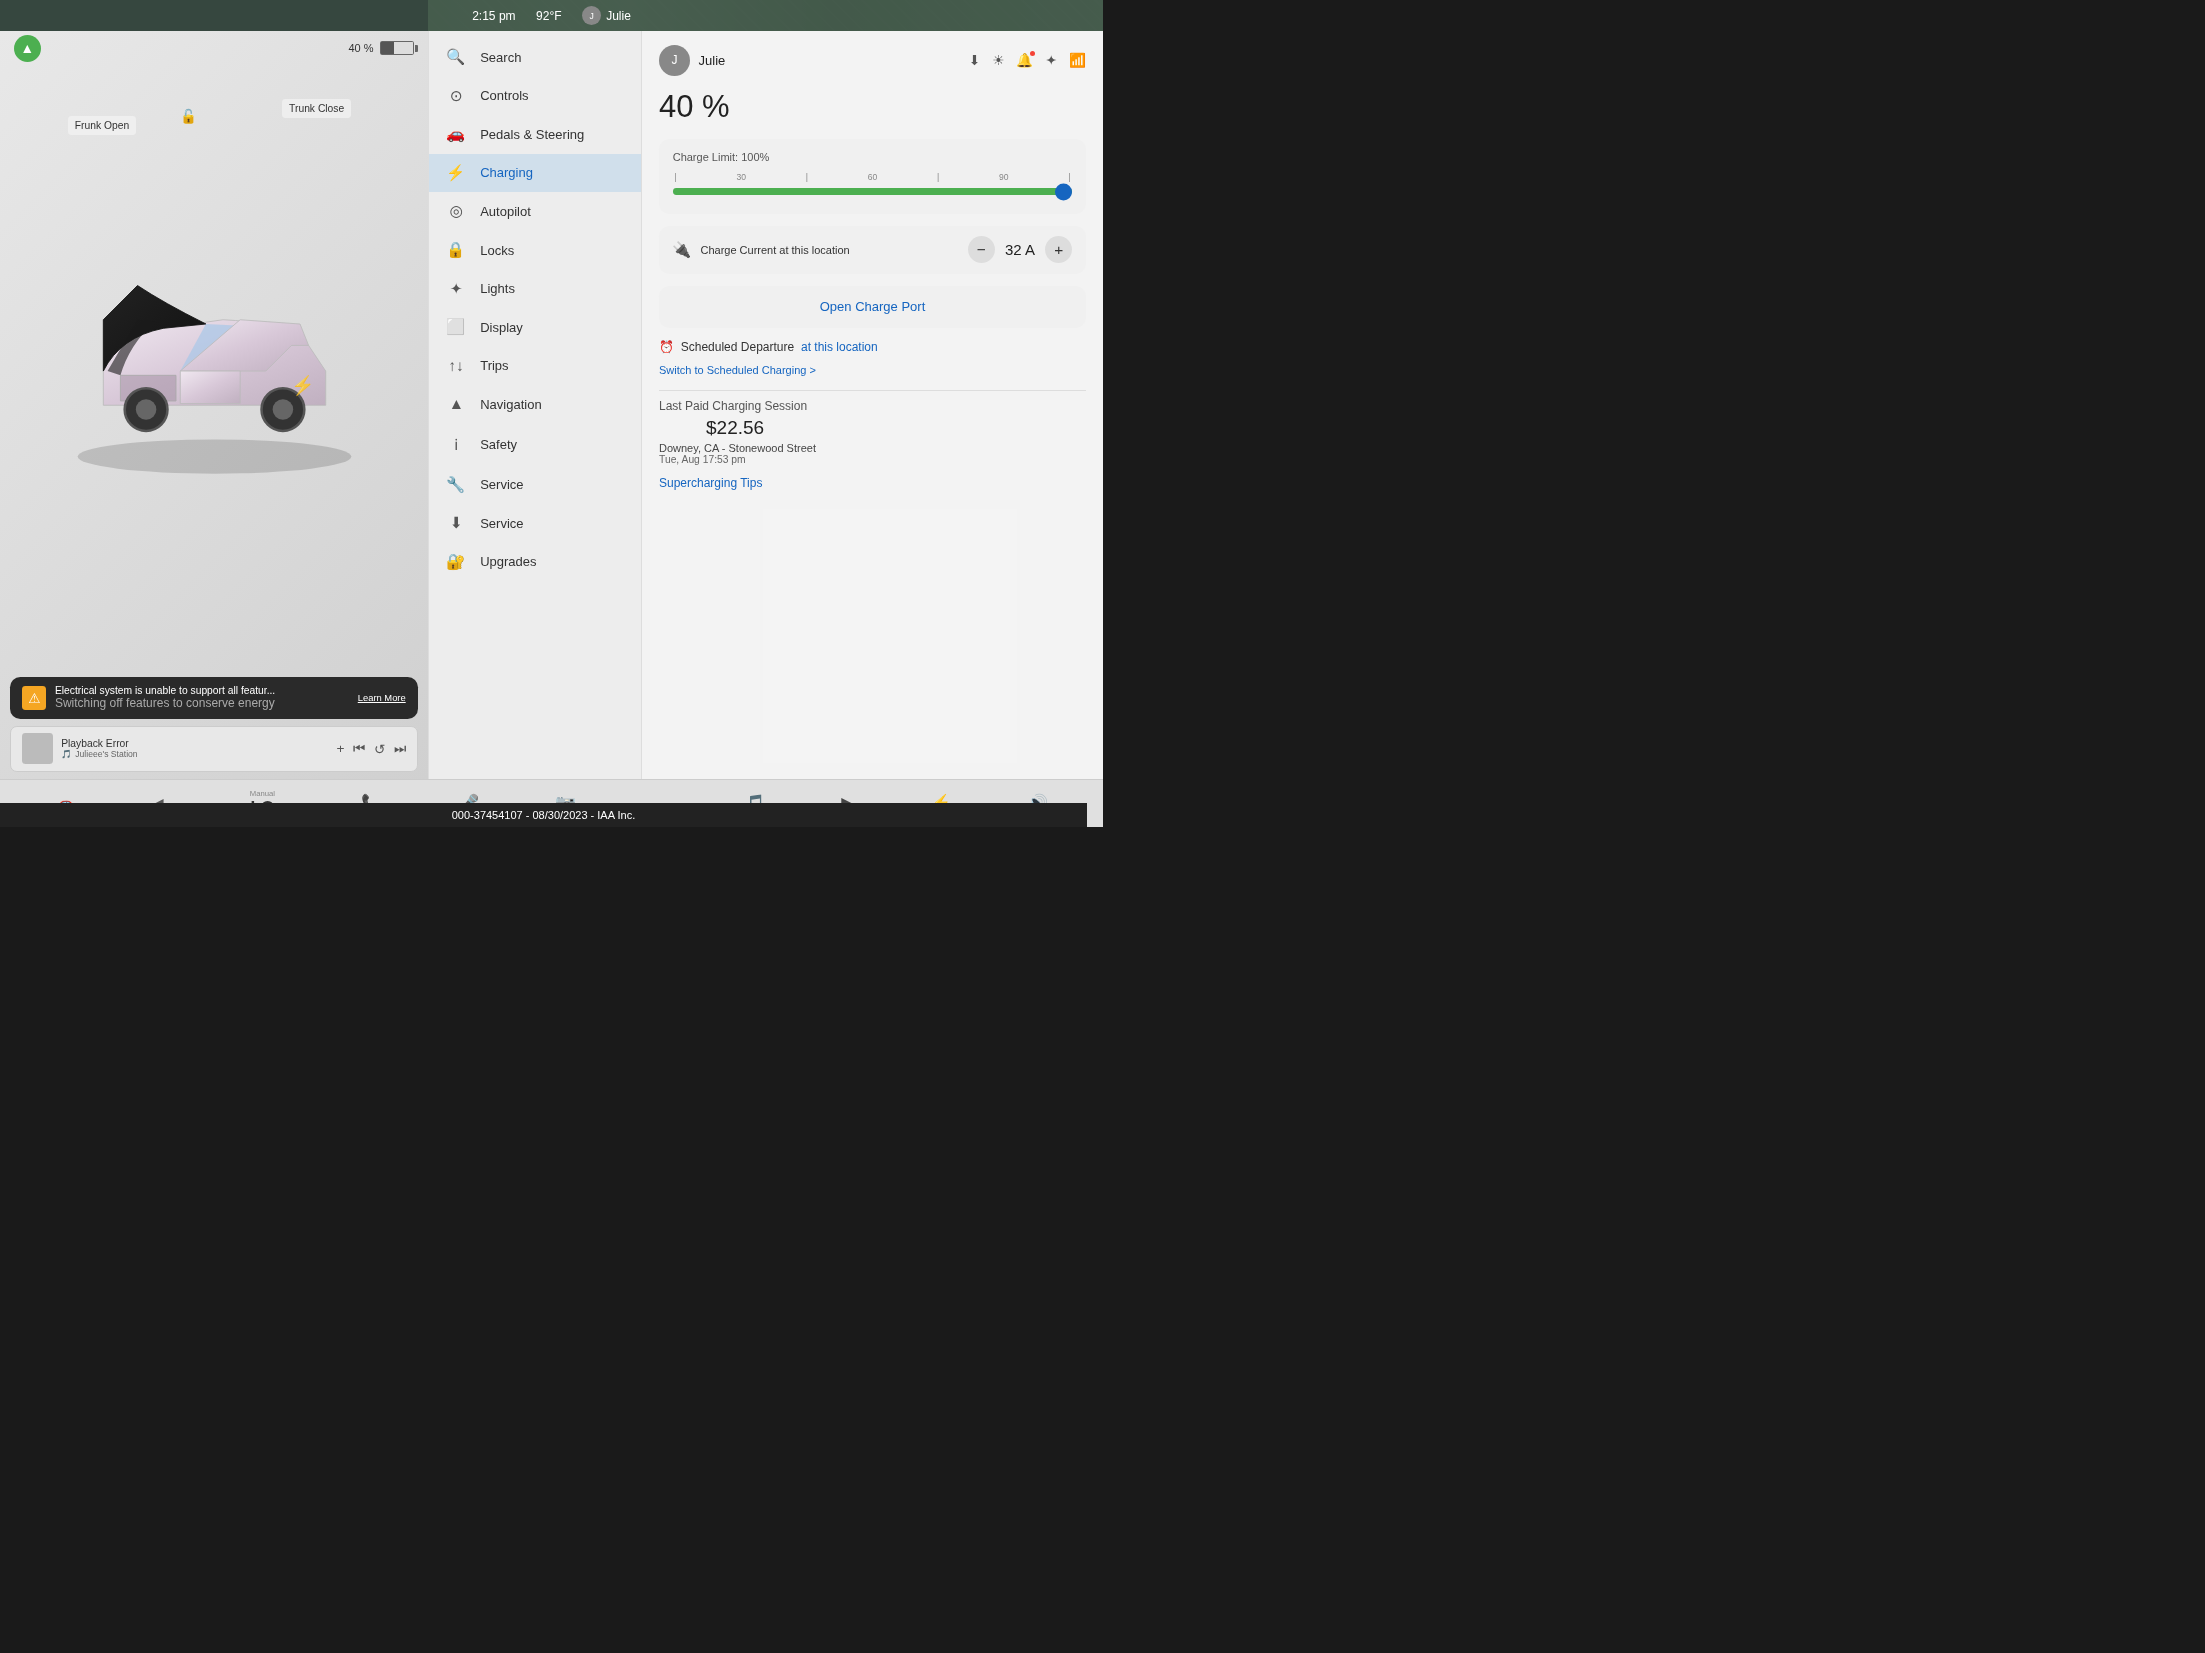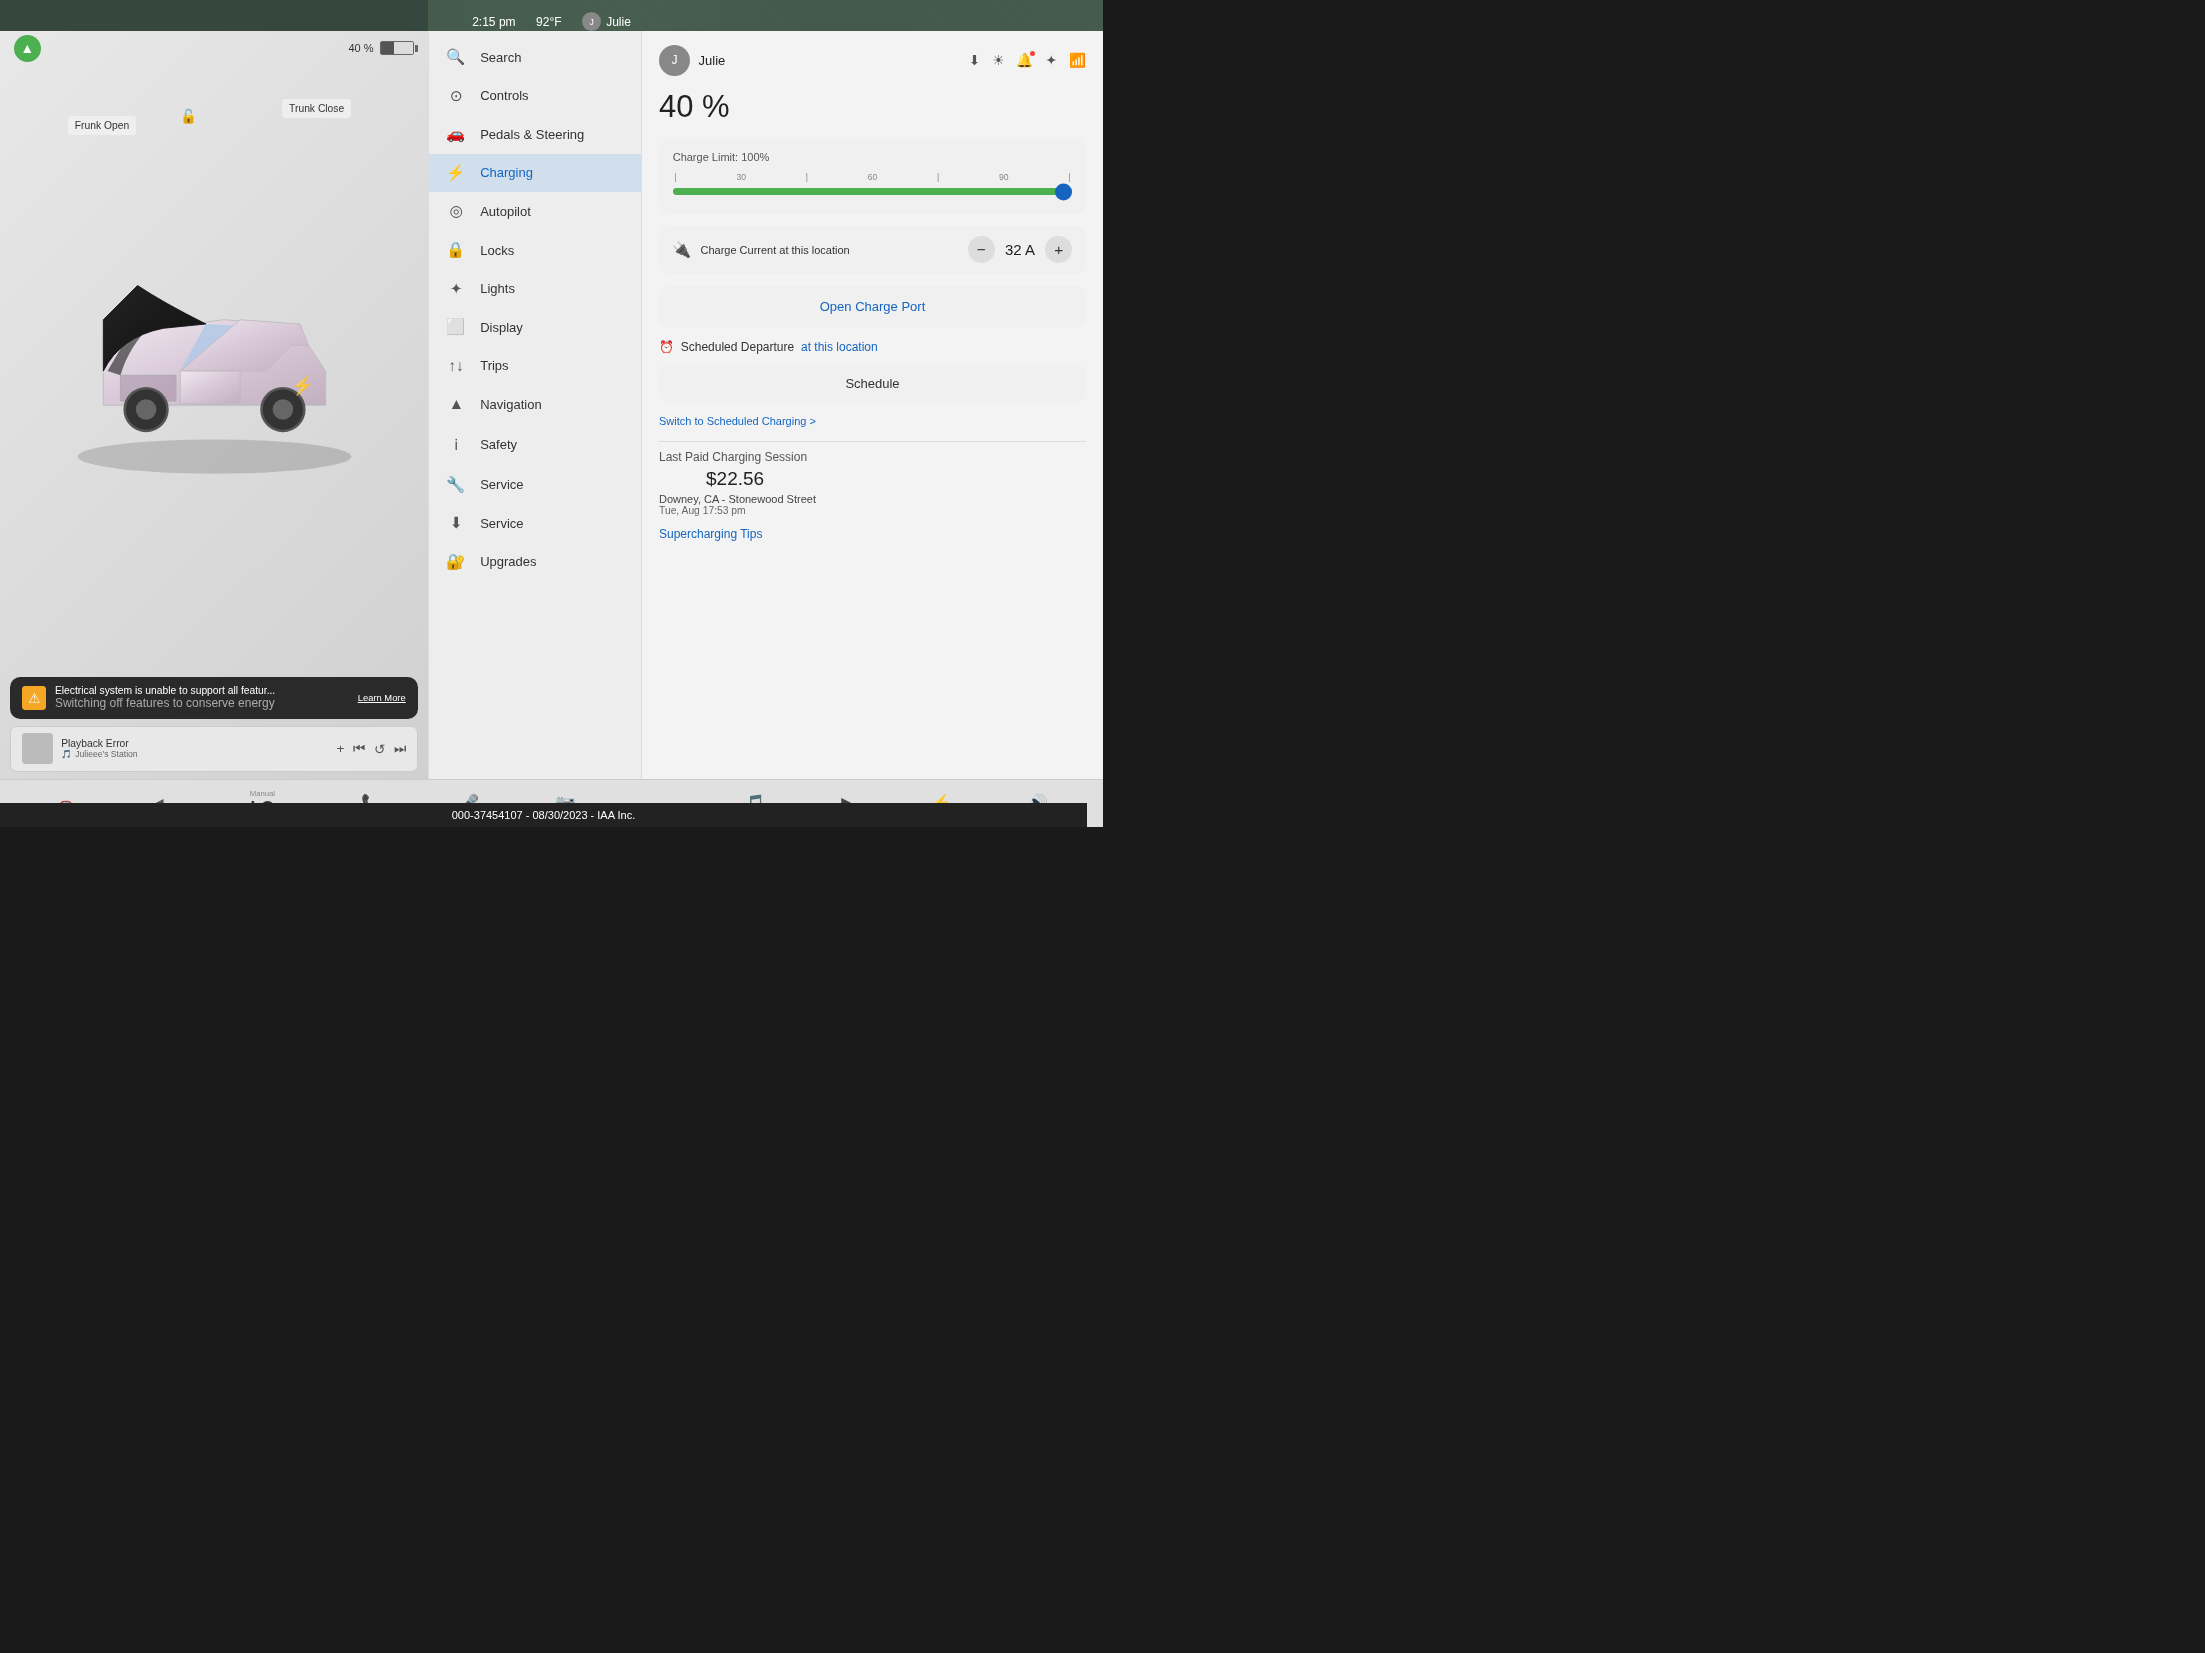--- a/index.html
+++ b/index.html
@@ -14,21 +14,21 @@
 
     
     .status-bar {
       position: absolute;
       top: 0;
       left: 0;
       right: 0;
       height: 31px;
       background: rgba(60,80,70,0.85);
       display: flex;
-      align-items: flex-end;
+      align-items: center;
       justify-content: center;
       z-index: 100;
     }
     .status-bar-content {
       display: flex;
       align-items: center;
       gap: 20.5px;
       color: #fff;
       font-size: 12px;
     }
@@ -709,21 +709,20 @@
   </div>
 
   <div class="open-port-btn">Open Charge Port</div>
 
   <div class="scheduled-row">
     <span>⏰</span>
     <span>Scheduled Departure</span>
     <span class="scheduled-link">at this location</span>
   </div>
 
-  <div class="schedule-btn">Schedule</div>
 
   <div class="switch-to-scheduled">
     <span>Switch to Scheduled Charging &gt;</span>
   </div>
 
   <div class="divider"></div>
 
   <div class="last-session">
     <div class="last-session-title">Last Paid Charging Session</div>
     <div class="last-session-amount">$22.56</div>

